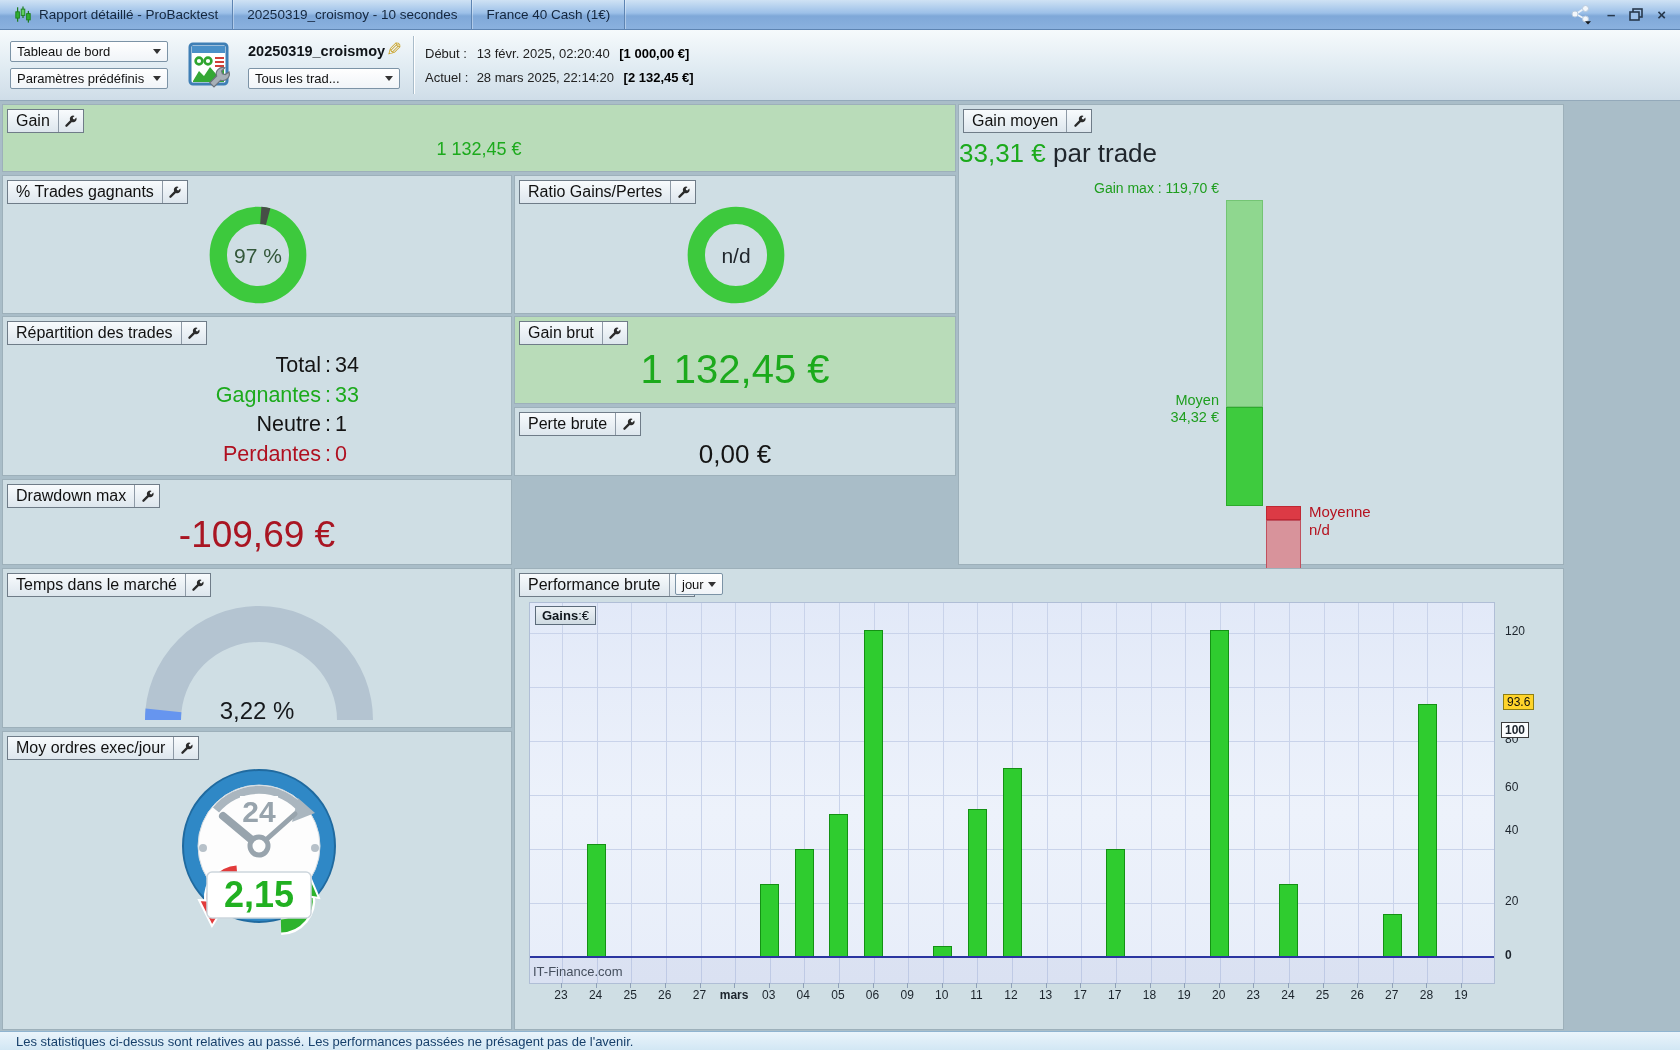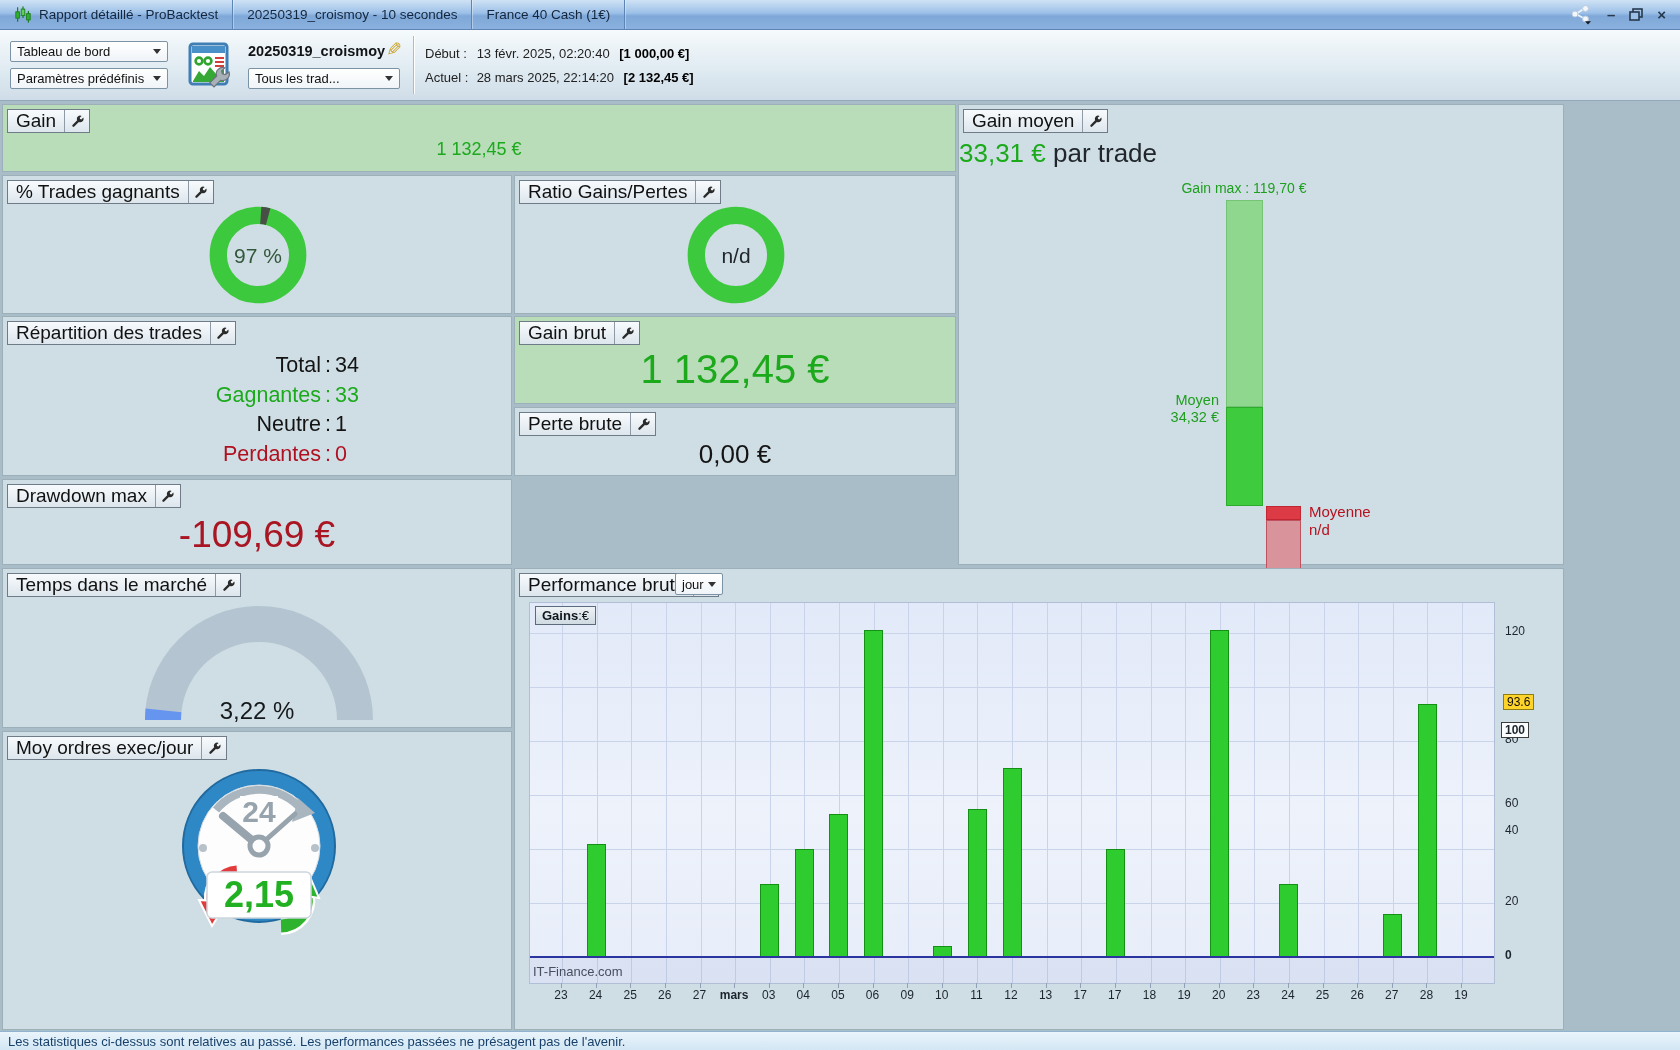--- a/index.html
+++ b/index.html
@@ -34,21 +34,21 @@
   .tb-row{position:absolute;left:425px;font-size:13px;color:#222;white-space:nowrap;}
   .tb-row .lab{display:inline-block;width:48px;}
   .tb-row .amt{font-weight:bold;color:#000;margin-left:6px;}
   #row-start{top:16px;} #row-current{top:40px;}
 
   
   #main{position:absolute;left:0;top:101px;width:1680px;height:930px;background:#a9bdc8;}
   .panel{position:absolute;background:#cfdee4;border:1px solid #9db0ba;box-sizing:border-box;}
   .panel.green{background:#b9dcb9;}
   .phdr{position:absolute;top:4px;left:4px;display:flex;align-items:stretch;height:22px;
-    border:1px solid #6f7c88;background:linear-gradient(#f8fbfd,#dde6ed);font-size:19px;color:#111;z-index:8;}
+    border:1px solid #6f7c88;background:linear-gradient(#f8fbfd,#dde6ed);font-size:16px;color:#111;z-index:8;}
   .phl{display:flex;align-items:center;padding:0 8px;border-right:1px solid #8e9aa6;}
   .phw{width:24px;display:flex;align-items:center;justify-content:center;background:none;border:none;padding:0;}
   .phw svg{width:13px;height:13px;fill:#2b2b2b;}
   .pval{position:absolute;left:0;right:0;text-align:center;white-space:nowrap;}
   .c-green{color:#1caa1c;} .c-red{color:#b01020;} .c-black{color:#141414;}
 
   #p-gain{left:2px;top:3px;width:954px;height:68px;}
   #p-gain .pval{top:34px;font-size:18px;}
   #p-pct{left:2px;top:74px;width:510px;height:139px;}
   #p-ratio{left:514px;top:74px;width:442px;height:139px;}
@@ -72,21 +72,21 @@
   .donut-text{position:absolute;left:0;right:0;top:45px;text-align:center;font-size:21px;}
   #p-pct .donut-text{color:#33573a;} #p-ratio .donut-text{color:#20262c;}
 
   
   .rep-grid{position:absolute;left:0;top:34px;width:100%;display:grid;
     grid-template-columns:318px 14px auto;font-size:21.5px;line-height:29.5px;}
   .rep-l{text-align:right;} .rep-c{text-align:center;} .rep-v{text-align:left;}
 
   
   .gm-headline{position:absolute;left:0;right:0;top:33px;text-align:left;font-size:26px;color:#20262c;}
-  .gm-gainmax{position:absolute;left:135px;width:300px;top:75px;text-align:center;font-size:14px;color:#1e9e1e;}
+  .gm-gainmax{position:absolute;left:135px;width:300px;top:75px;font-size:14px;color:#1e9e1e;}
   #gm-bar-top{position:absolute;left:267px;top:95px;width:37px;height:207px;background:#8fd78f;border:1px solid #74c474;box-sizing:border-box;}
   #gm-bar-bot{position:absolute;left:267px;top:302px;width:37px;height:99px;background:#3ecb3e;border:1px solid #2cab2c;box-sizing:border-box;}
   .gm-moyen{position:absolute;left:100px;width:160px;top:287px;text-align:right;font-size:14.5px;line-height:17px;color:#1e9e1e;}
   #gm-red-top{position:absolute;left:307px;top:401px;width:35px;height:14px;background:#dc3a45;border:1px solid #c02733;box-sizing:border-box;}
   #gm-red-bot{position:absolute;left:307px;top:415px;width:35px;height:54px;background:#d8939b;border:1px solid #c0515e;box-sizing:border-box;}
   .gm-moyenne{position:absolute;left:350px;top:398px;font-size:15px;line-height:18px;color:#b5121f;}
   .gm-pertemax{position:absolute;left:173px;width:300px;top:472px;text-align:center;font-size:13.5px;color:#b5121f;}
 
   
   #gauge-svg{position:absolute;left:0;bottom:3px;}
@@ -114,21 +114,21 @@
   .xlabel{position:absolute;top:419px;width:36px;text-align:center;font-size:12px;color:#1c242c;}
   .xlabel.bold{font-weight:bold;}
   .ytick{position:absolute;left:990px;font-size:12px;color:#1c242c;}
   .ytick.bold{font-weight:bold;}
   .ytick.boxed{left:986px;border:1px solid #3c3c3c;background:#fbfdfe;padding:0 3px;}
   #ytag{position:absolute;left:988px;background:#ffd42a;border:1px solid #8f7f12;font-size:12px;color:#101010;padding:0 3px;}
 
   
   #statusbar{position:absolute;left:0;top:1031px;width:1680px;height:19px;
     background:linear-gradient(#eaf4fb,#d2e7f4);border-top:1px solid #8fb4d0;box-sizing:border-box;
-    font-size:13px;color:#17406b;display:flex;align-items:center;padding-left:8px;}
+    font-size:13px;color:#17406b;display:flex;align-items:center;padding-left:16px;}
 </style>
 </head>
 <body>
 
 <div id="window">
 
   <div id="titlebar">
     <div class="tab">
       <svg width="18" height="17" viewBox="0 0 20 18">
         <line x1="4" y1="1" x2="4" y2="17" stroke="#1d7f1d" stroke-width="1.4"></line>
@@ -459,21 +459,21 @@
             <div class="bar" style="left: 576.3px; width: 19px; top: 246px; height: 108px; background: rgb(47, 204, 47); border-color: rgb(20, 145, 20);"></div>
             <div class="bar" style="left: 680.2px; width: 19px; top: 27.3px; height: 326.7px; background: rgb(47, 204, 47); border-color: rgb(20, 145, 20);"></div>
             <div class="bar" style="left: 749.4px; width: 19px; top: 281.1px; height: 72.9px; background: rgb(47, 204, 47); border-color: rgb(20, 145, 20);"></div>
             <div class="bar" style="left: 853.3px; width: 19px; top: 310.8px; height: 43.2px; background: rgb(47, 204, 47); border-color: rgb(20, 145, 20);"></div>
             <div class="bar" style="left: 887.9px; width: 19px; top: 101.3px; height: 252.7px; background: rgb(47, 204, 47); border-color: rgb(20, 145, 20);"></div>
           </div>
         <div id="ytag" style="top: 125.3px;">93.6</div>
       <div class="ytick bold" style="top: 379px;">0</div>
           <div class="ytick" style="top: 325px;">20</div>
           <div class="ytick" style="top: 254px;">40</div>
-          <div class="ytick" style="top: 227px;">60</div>
+          <div class="ytick" style="top: 211px;">60</div>
           <div class="ytick" style="top: 163px;">80</div>
           <div class="ytick bold boxed" style="top: 109px; margin-top: 44px;">100</div>
           <div class="ytick" style="top: 55px;">120</div>
           <div class="xtick" style="left: 46px;"></div>
           <div class="xlabel" style="left: 28px;">23</div>
           <div class="xtick" style="left: 80.6px;"></div>
           <div class="xlabel" style="left: 62.6px;">24</div>
           <div class="xtick" style="left: 115.2px;"></div>
           <div class="xlabel" style="left: 97.2px;">25</div>
           <div class="xtick" style="left: 149.8px;"></div>

